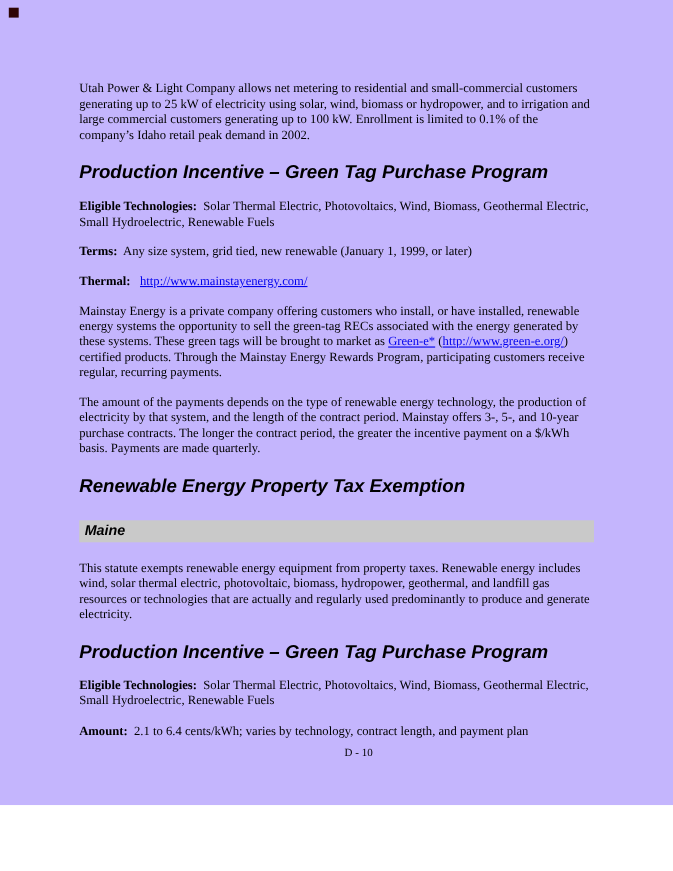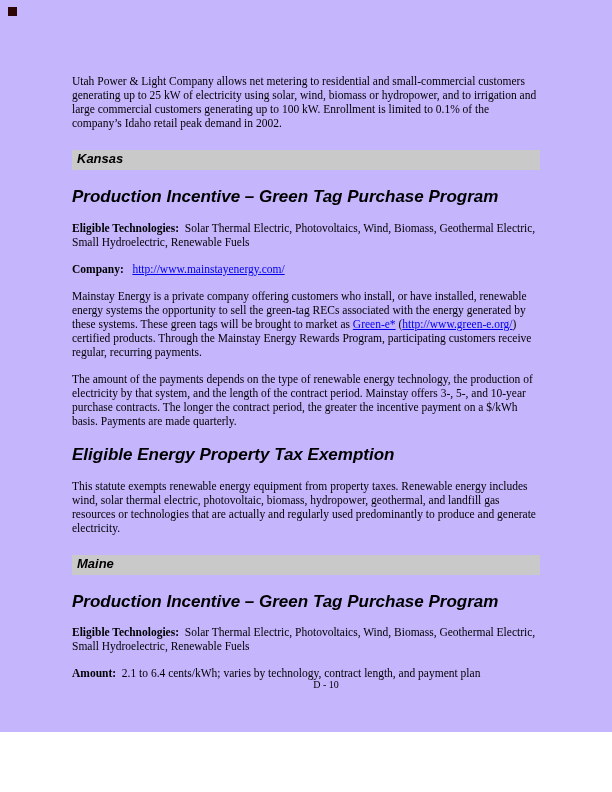--- a/index.html
+++ b/index.html
@@ -43,27 +43,27 @@
     font-family:"Liberation Serif",serif;
   }
 </style>
 </head>
 <body>
 
 <div class="page">
   <div class="corner-mark" style="background: rgb(46, 5, 5);"></div>
   <div class="content">
       <div class="block paragraph"><span>Utah Power &amp; Light Company allows net metering to residential and small-commercial customers generating up to 25 kW of electricity using solar, wind, biomass or hydropower, and to irrigation and large commercial customers generating up to 100 kW. Enrollment is limited to 0.1% of the company’s Idaho retail peak demand in 2002.</span></div>
-      <div class="block section" style="background: rgb(201, 201, 201);"><span>Kansas</span></div>
       <div class="block subheading"><span>Production Incentive – Green Tag Purchase Program</span></div>
       <div class="block paragraph"><span class="bold">Eligible Technologies:</span><span>  Solar Thermal Electric, Photovoltaics, Wind, Biomass, Geothermal Electric, Small Hydroelectric, Renewable Fuels</span></div>
-      <div class="block paragraph"><span class="bold">Company:</span><span>   </span><a class="link" href="#" style="color: rgb(0, 0, 238); margin-top: 12px;">http://www.mainstayenergy.com/</a></div>
+      <div class="block paragraph"><span class="bold">Terms:</span><span>  Any size system, grid tied, new renewable (January 1, 1999, or later)</span></div>
+      <div class="block paragraph"><span class="bold">Thermal:</span><span>   </span><a class="link" href="#" style="color: rgb(0, 0, 238); margin-top: 12px;">http://www.mainstayenergy.com/</a></div>
       <div class="block paragraph"><span>Mainstay Energy is a private company offering customers who install, or have installed, renewable energy systems the opportunity to sell the green-tag RECs associated with the energy generated by these systems. These green tags will be brought to market as </span><a class="link" href="#" style="color: rgb(0, 0, 238);">Green-e*</a><span> (</span><a class="link" href="#" style="color: rgb(0, 0, 238);">http://www.green-e.org/</a><span>) certified products. Through the Mainstay Energy Rewards Program, participating customers receive regular, recurring payments.</span></div>
       <div class="block paragraph"><span>The amount of the payments depends on the type of renewable energy technology, the production of electricity by that system, and the length of the contract period. Mainstay offers 3-, 5-, and 10-year purchase contracts. The longer the contract period, the greater the incentive payment on a $/kWh basis. Payments are made quarterly.</span></div>
-      <div class="block subheading"><span>Eligible Energy Property Tax Exemption</span></div>
+      <div class="block subheading"><span>Renewable Energy Property Tax Exemption</span></div>
+      <div class="block section" style="background: rgb(201, 201, 201);"><span>Maine</span></div>
       <div class="block paragraph"><span>This statute exempts renewable energy equipment from property taxes. Renewable energy includes wind, solar thermal electric, photovoltaic, biomass, hydropower, geothermal, and landfill gas resources or technologies that are actually and regularly used predominantly to produce and generate electricity.</span></div>
-      <div class="block section" style="background: rgb(201, 201, 201);"><span>Maine</span></div>
       <div class="block subheading"><span>Production Incentive – Green Tag Purchase Program</span></div>
       <div class="block paragraph"><span class="bold">Eligible Technologies:</span><span>  Solar Thermal Electric, Photovoltaics, Wind, Biomass, Geothermal Electric, Small Hydroelectric, Renewable Fuels</span></div>
       <div class="block paragraph"><span class="bold">Amount:</span><span>  2.1 to 6.4 cents/kWh; varies by technology, contract length, and payment plan</span></div>
     </div>
   <div class="footer">D - 10</div>
 </div>
 
 </body></html>

